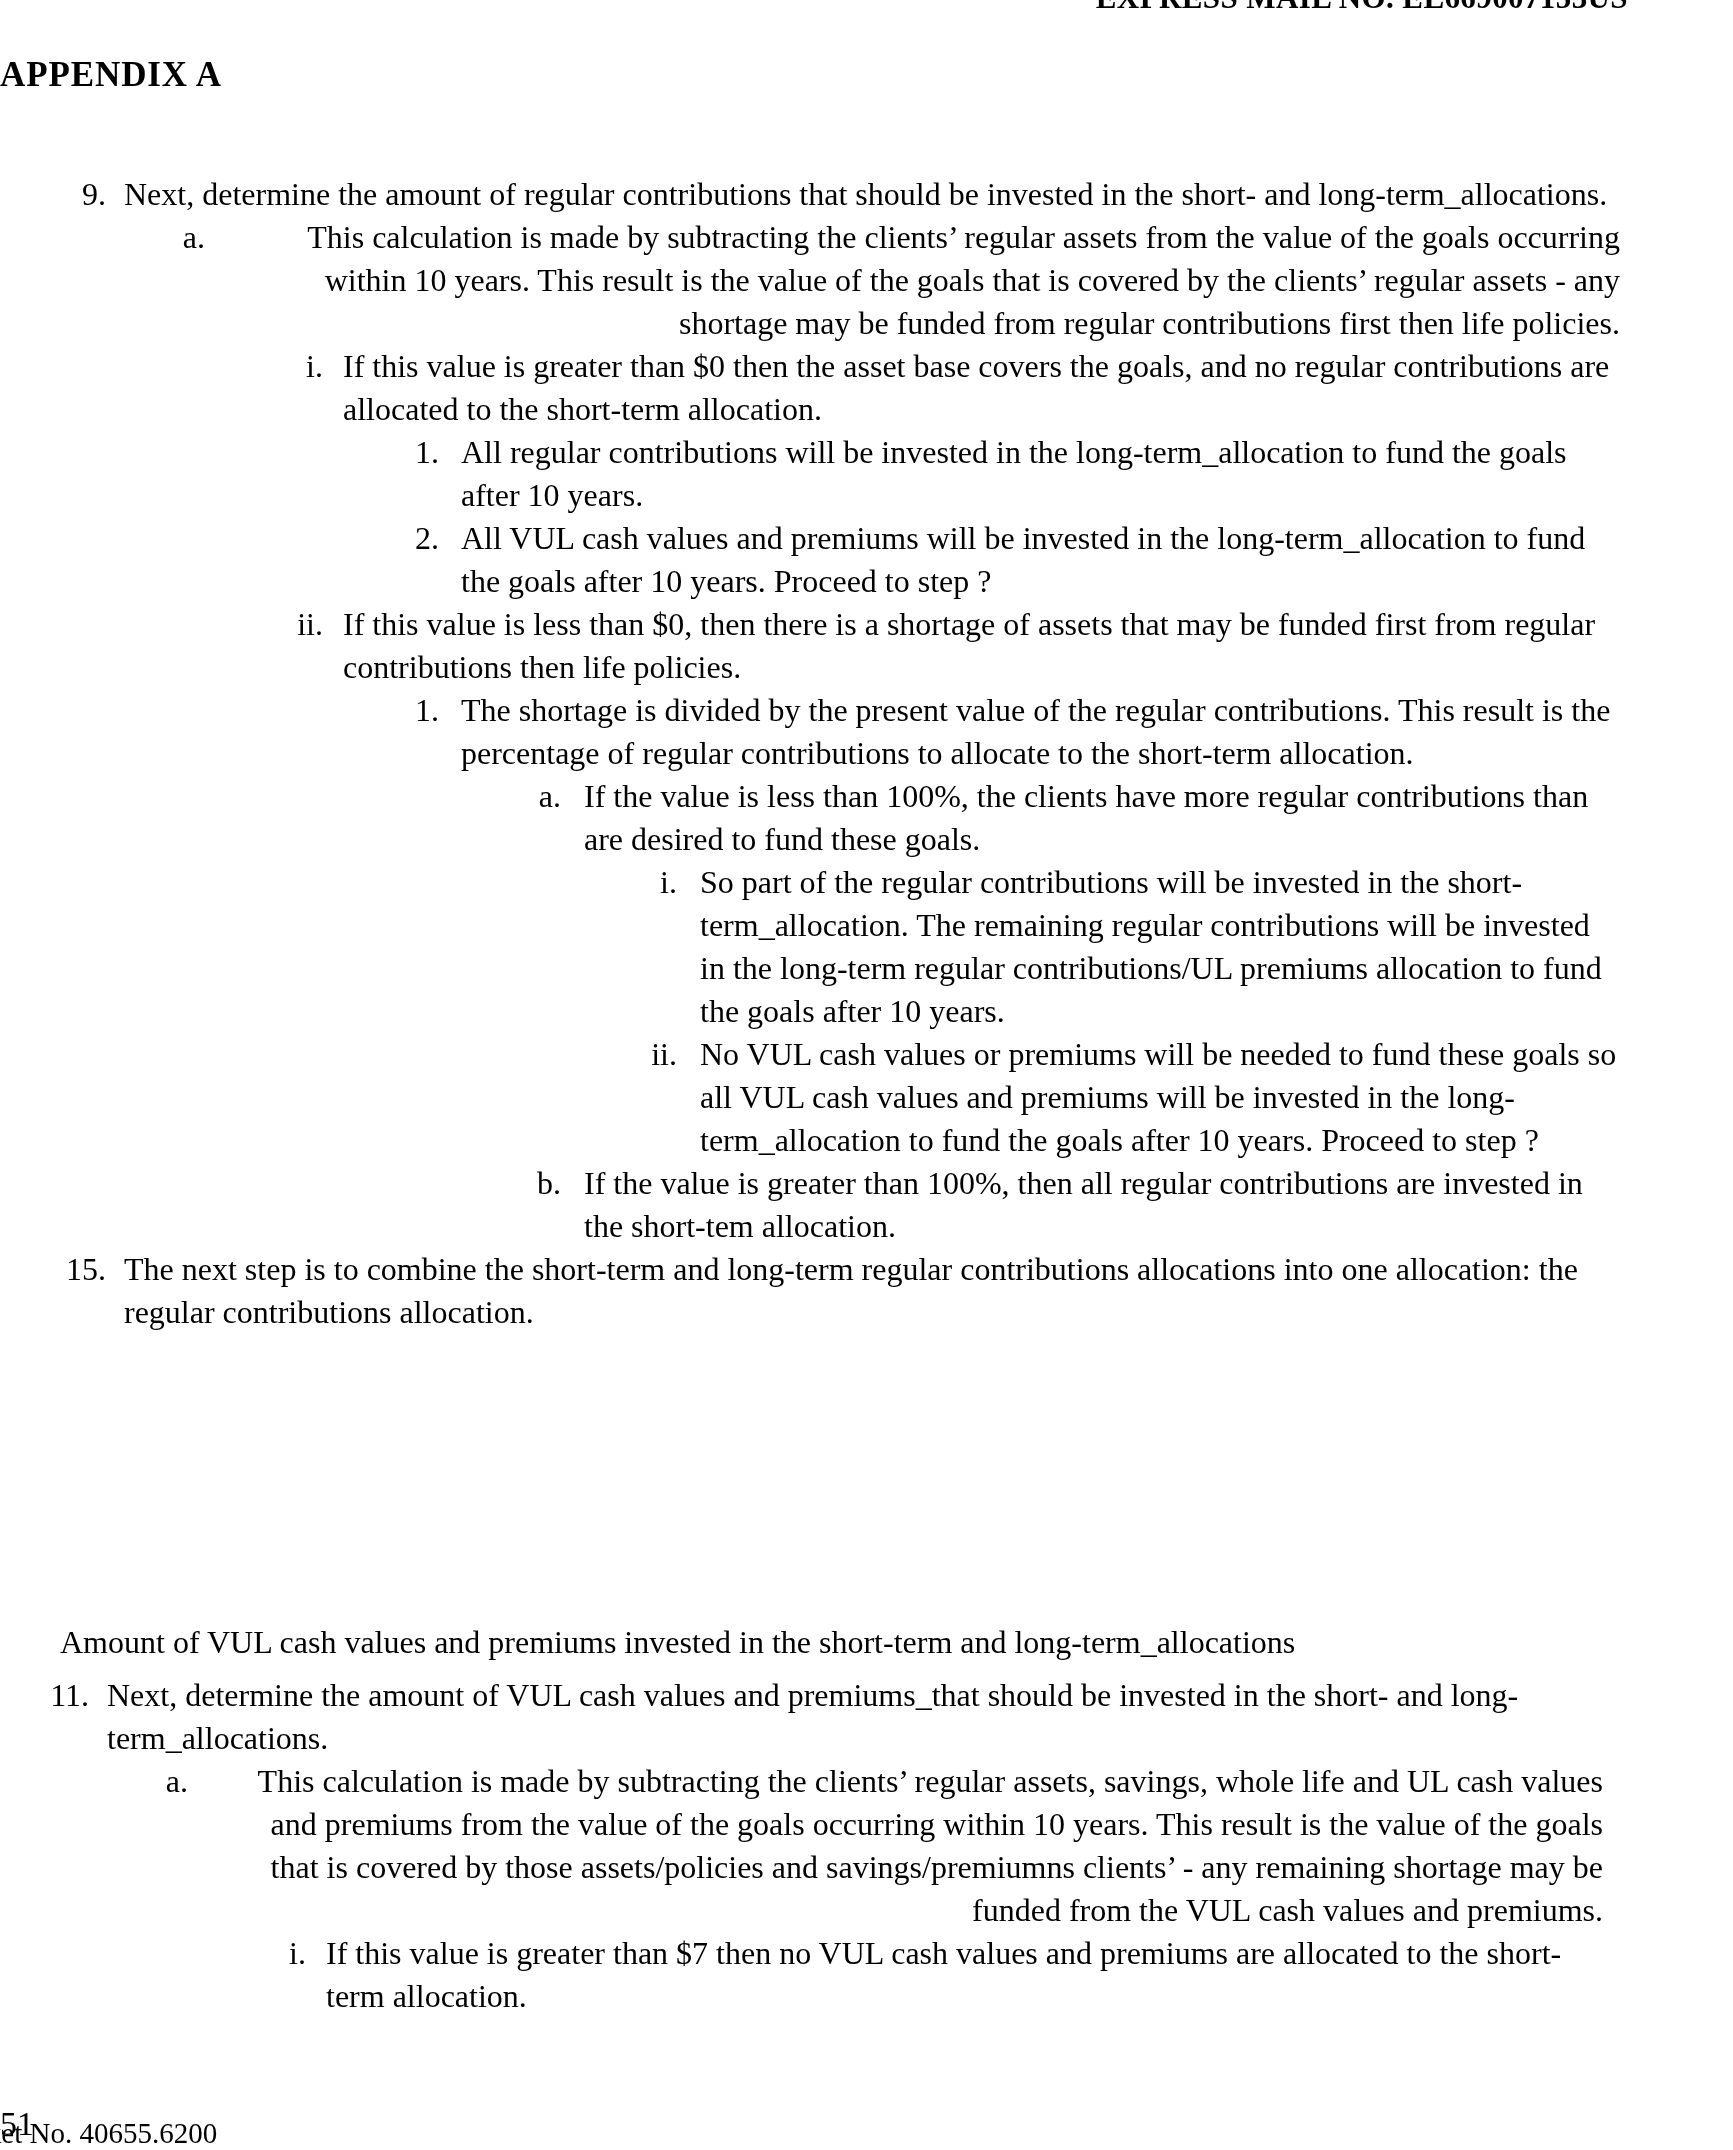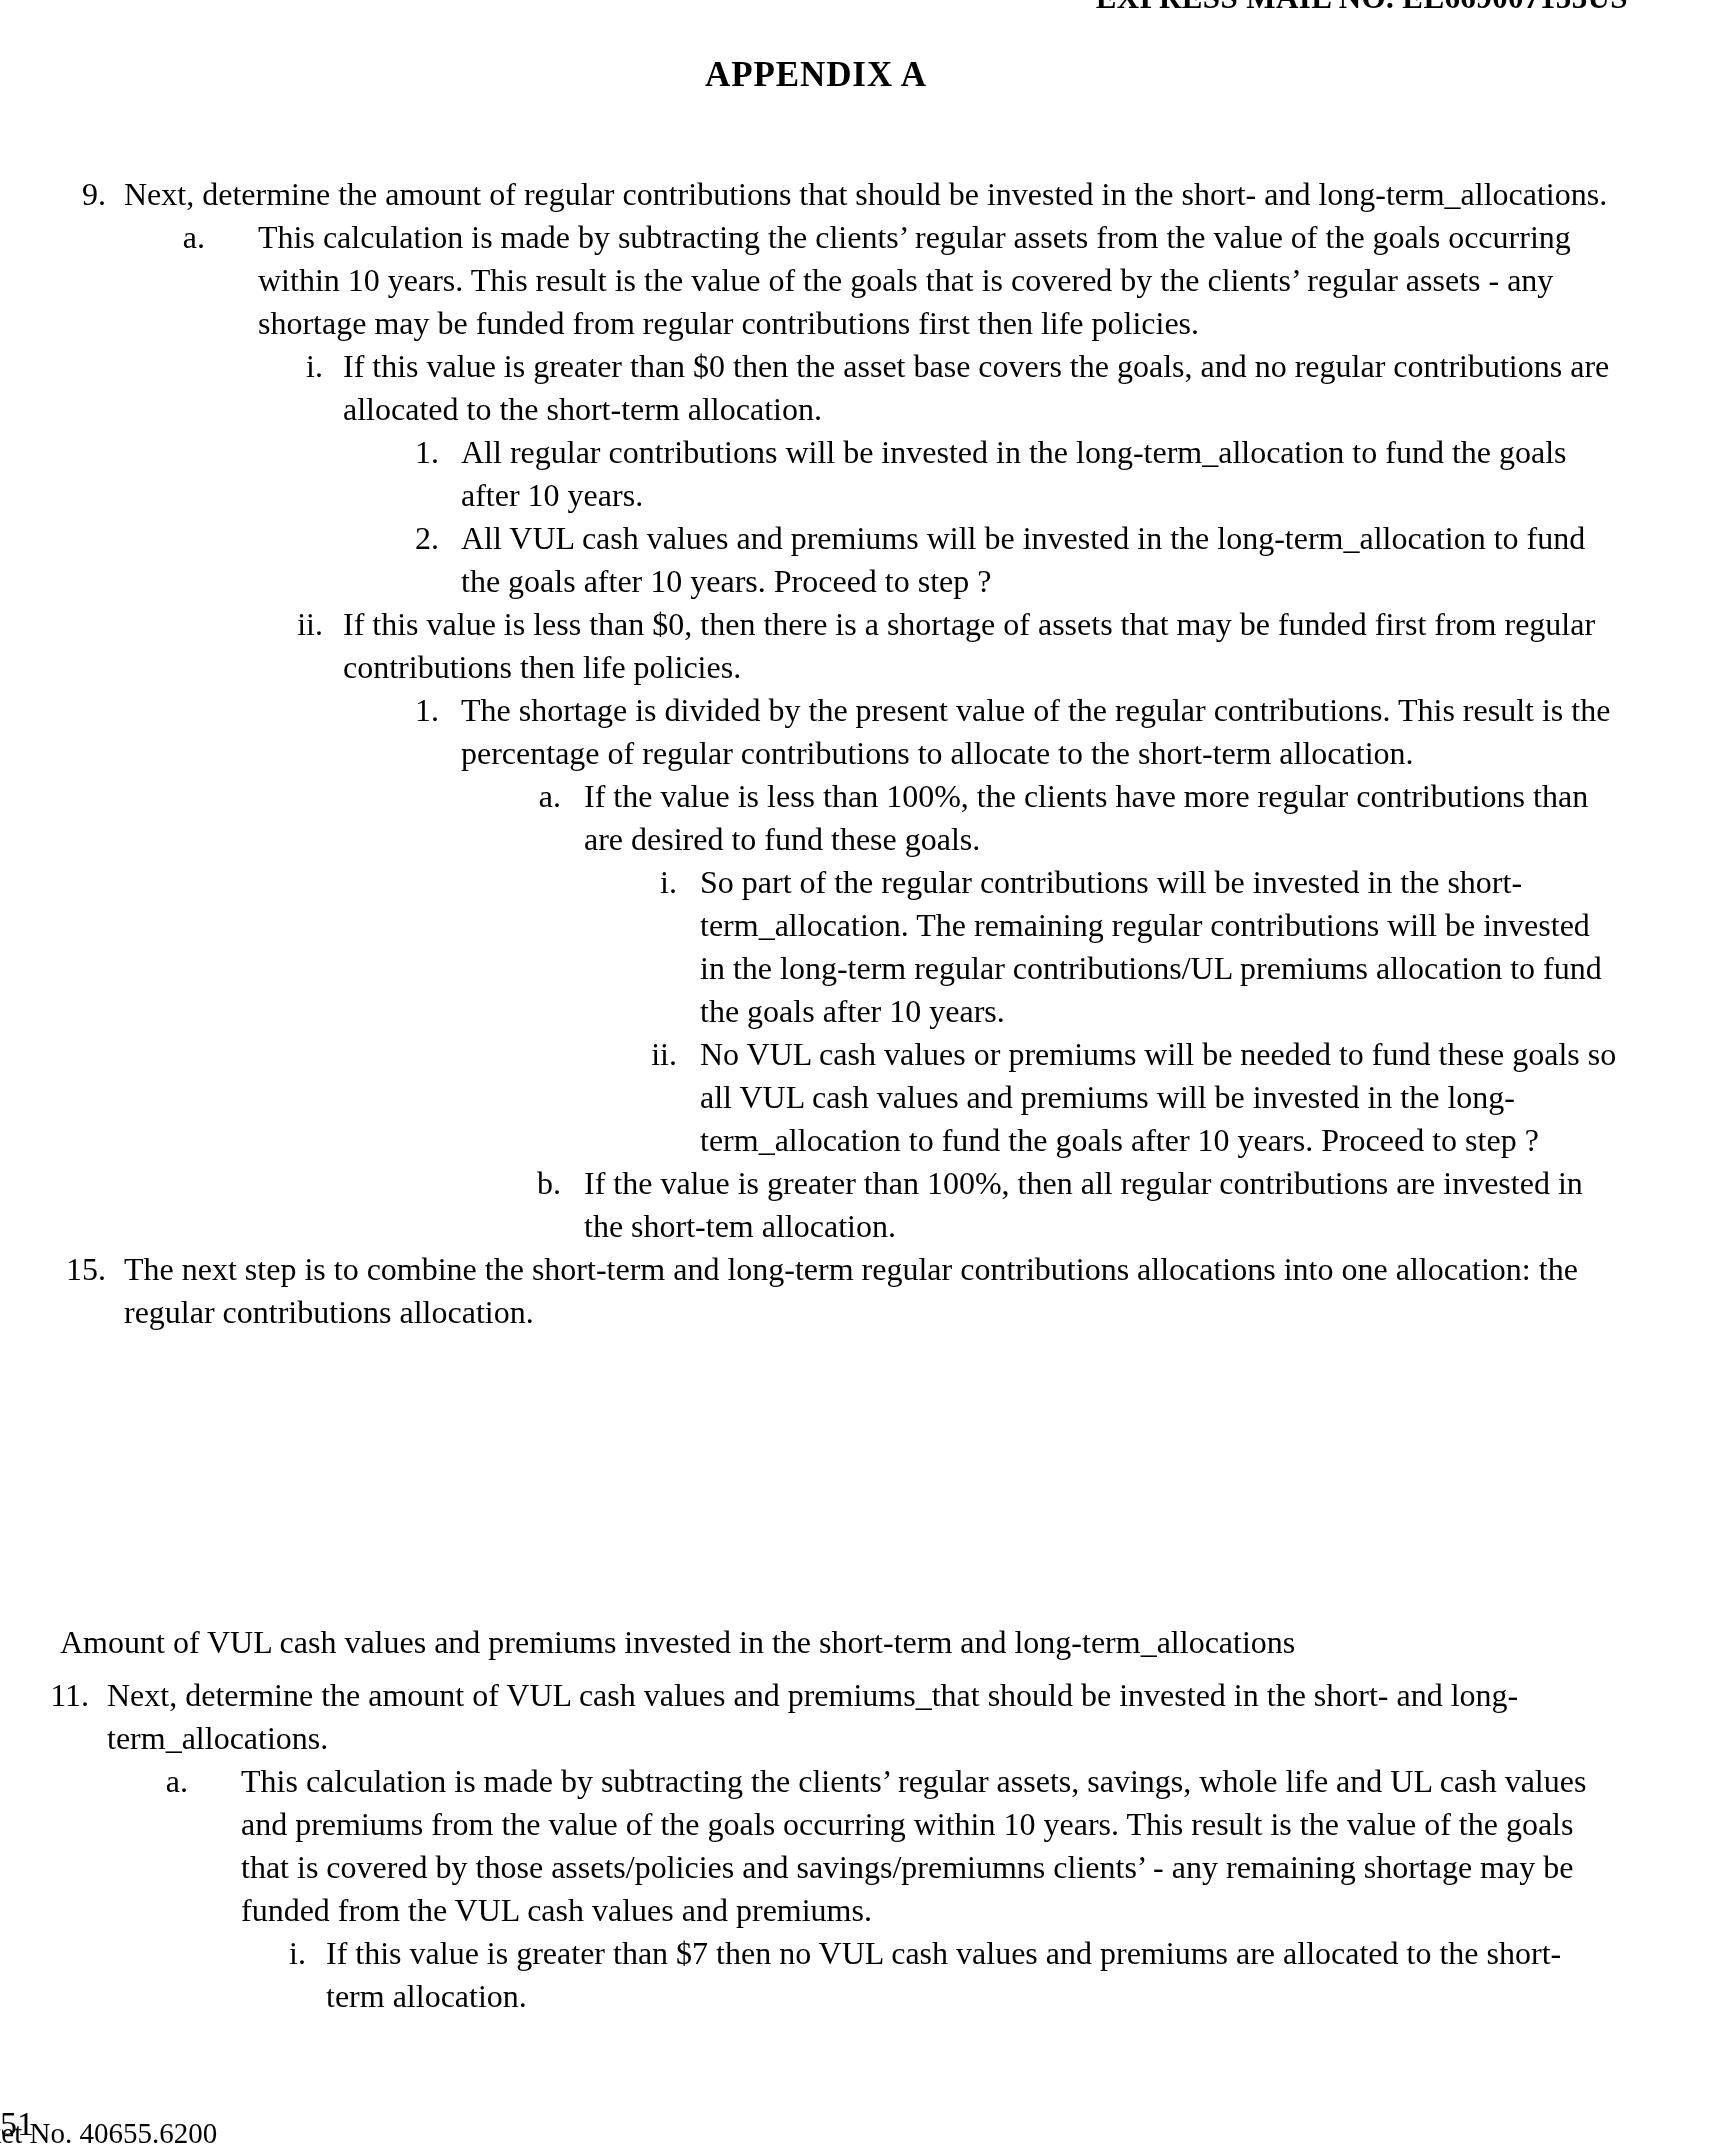--- a/index.html
+++ b/index.html
@@ -32,25 +32,24 @@
     letter-spacing: 0.4px;
     white-space: nowrap;
   }
 
   
   .doc-title {
     position: absolute;
     top: 55px;
     left: 0;
     width: 1536px;
-    text-align: center;
+    text-align: left;
     font-weight: bold;
     font-size: 35px;
     letter-spacing: 0.9px;
-    padding-left: 48px;
   }
 
   
   .body-block {
     position: absolute;
     top: 173px;
     left: 61px;
     width: 1559px;
     font-size: 32px;
     line-height: 43px;
@@ -73,21 +72,21 @@
     display: block;
   }
 
   
   .lvl1 { margin-left: 0px;   }
   .lvl1 .marker { width: 45px; }
   .lvl1 .txt    { margin-left: 63px; }
 
   .lvl2 { margin-left: 107px; }
   .lvl2 .marker { width: 37px; }
-  .lvl2 .txt    { margin-left: 90px; }
+  .lvl2 .txt    { margin-left: 70px; text-align: right; }
 
   .lvl3 { margin-left: 230px; }
   .lvl3 .marker { width: 32px; }
   .lvl3 .txt    { margin-left: 52px; }
 
   .lvl4 { margin-left: 346px; }
   .lvl4 .marker { width: 32px; }
   .lvl4 .txt    { margin-left: 54px; }
 
   .lvl5 { margin-left: 468px; }

